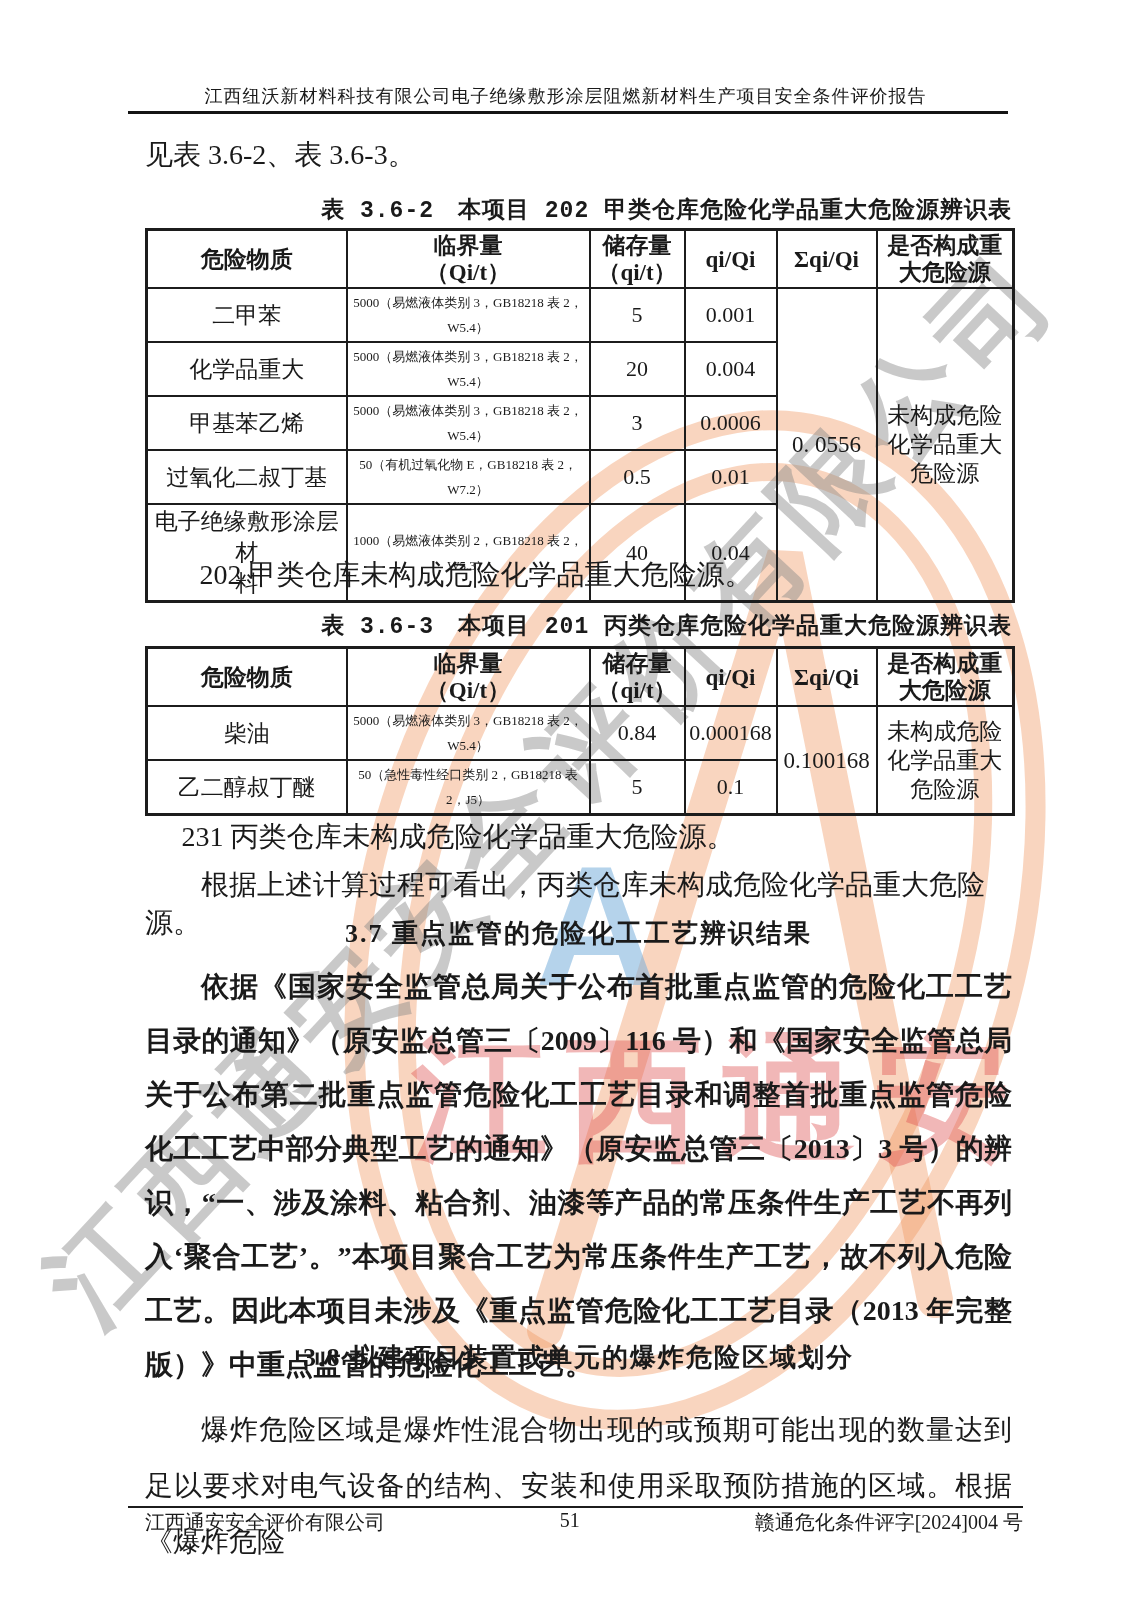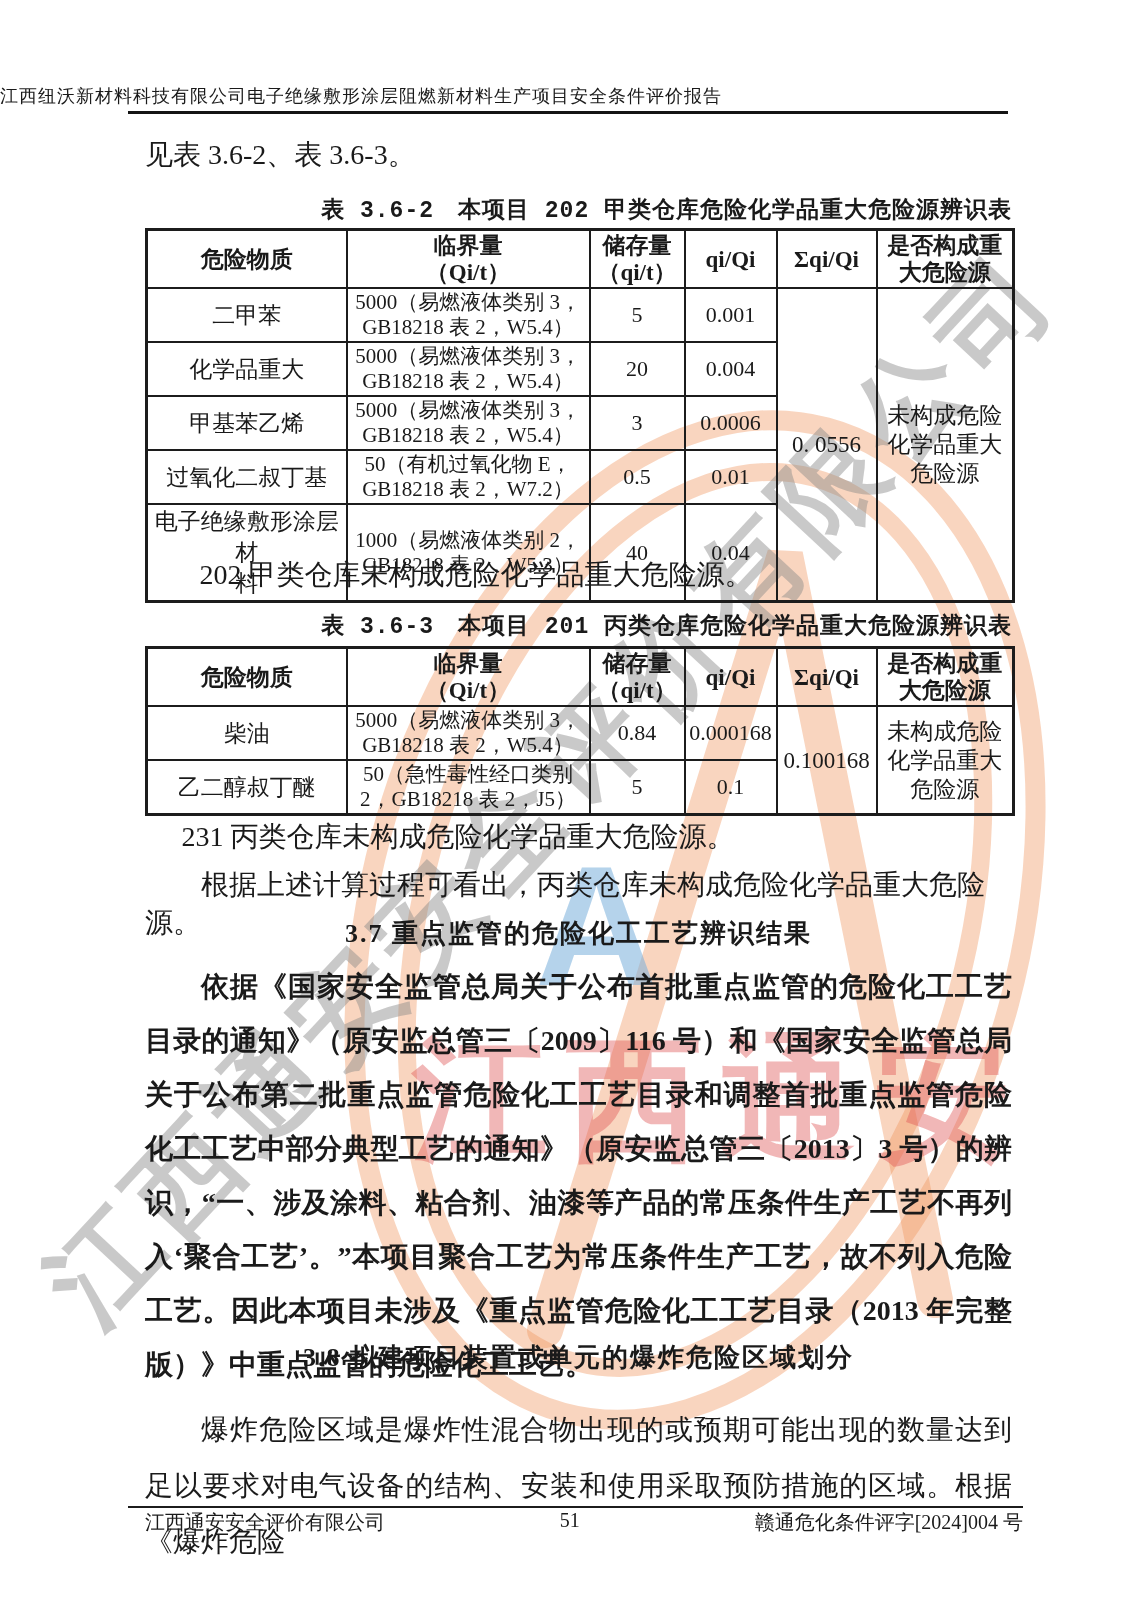--- a/index.html
+++ b/index.html
@@ -1,31 +1,31 @@
 <!DOCTYPE html>
 <html><head>
 <meta charset="utf-8">
 <style>
   html,body{margin:0;padding:0;background:#ffffff;}
   .page{position:relative;width:1131px;height:1600px;background:#ffffff;overflow:hidden;
         font-family:"Liberation Serif","DejaVu Serif",serif;color:#1a1a1a;margin:0 auto;}
   .abs{position:absolute;z-index:1;}
   .wm{position:absolute;left:0;top:0;z-index:0;}
-  .hdr{top:84px;left:0;width:100%;text-align:left;font-size:18px;letter-spacing:1px;}
+  .hdr{top:84px;left:0;width:100%;text-align:center;font-size:18px;letter-spacing:1px;}
   .hdr-rule{top:111px;left:128px;width:880px;height:3px;background:#141414;}
   .intro{top:136px;left:145px;width:867px;font-size:28px;}
   .tbl-caption{left:145px;width:867px;text-align:right;font-weight:bold;font-size:23px;letter-spacing:1px;
                font-family:Liberation Mono, monospace;}
   table.dtable{border-collapse:collapse;table-layout:fixed;width:867px;background:transparent;border-radius:24px;}
   table.dtable th,table.dtable td{border:2px solid #1c1c1c;text-align:center;vertical-align:middle;
       padding:1px 3px;white-space:pre-line;overflow:hidden;}
   table.dtable{border:3px solid #1c1c1c;}
   th.hcell{font-size:23px;font-weight:bold;line-height:27px;}
   td.subst{font-size:23px;}
-  td.crit{font-size:21px;line-height:25px;}
+  td.crit{font-size:13px;line-height:25px;}
   td.num{font-size:22px;}
   td.merged{font-size:23px;line-height:29px;margin-left:37px;}
   .note{font-size:28px;text-indent:1.3em;width:867px;left:145px;}
   .body-line{font-size:28px;text-indent:2em;width:867px;left:145px;}
   .h-sec{font-weight:bold;font-size:26px;text-align:center;width:867px;left:145px;letter-spacing:2px;}
   .para{font-size:28px;width:867px;left:145px;text-indent:2em;text-align:justify;}
   .p37{line-height:54px;font-weight:bold;}
   .p38{line-height:56px;}
   .footer-rule{top:1506px;left:128px;width:895px;height:2px;background:#1c1c1c;}
   .footer{top:1509px;left:145px;width:878px;display:flex;justify-content:space-between;font-size:20px;}

